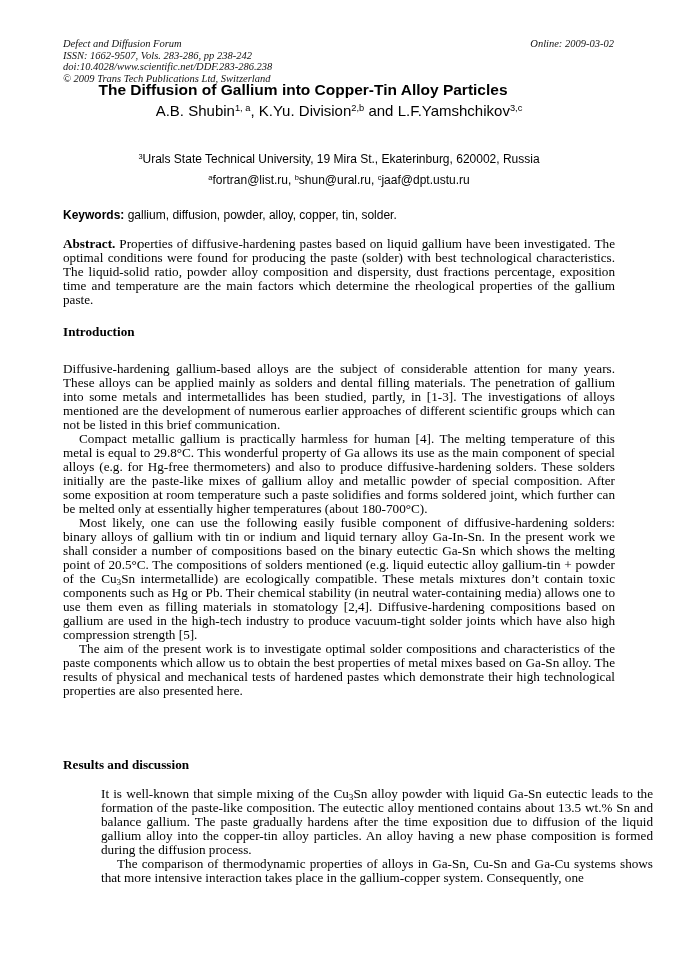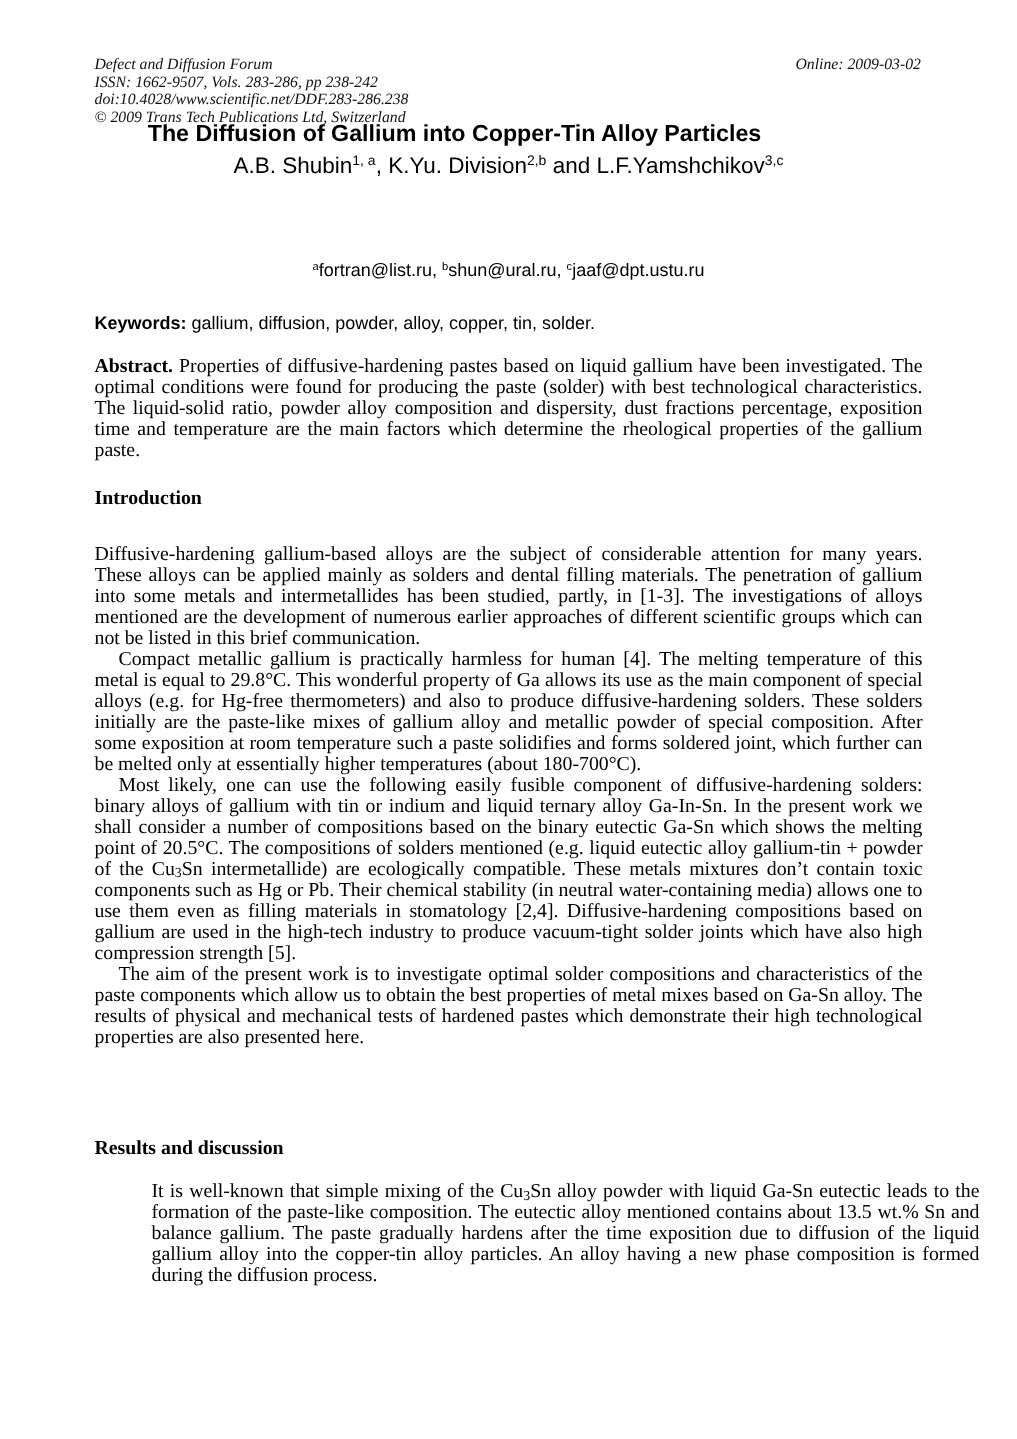--- a/index.html
+++ b/index.html
@@ -50,20 +50,21 @@
   <div class="hdr hdr-right">
     <div>Online: 2009-03-02</div>
   </div>
 
   <div class="title">The Diffusion of Gallium into Copper-Tin Alloy Particles</div>
 
   <div class="authors">
     <span>A.B. Shubin</span><sup>1, a</sup><span>, </span><span>K.Yu. Division</span><sup>2,b</sup><span> and </span><span>L.F.Yamshchikov</span><sup>3,c</sup>
   </div>
 
+  <div class="aff aff2"><sup>3</sup><span>Urals State Technical University, 19 Mira St., Ekaterinburg, 620002, Russia</span></div>
   <div class="aff aff3"><sup>a</sup><span>fortran@list.ru, </span><sup>b</sup><span>shun@ural.ru, </span><sup>c</sup><span>jaaf@dpt.ustu.ru</span></div>
 
   <div class="keywords"><b>Keywords:</b><span> gallium, diffusion, powder, alloy, copper, tin, solder.</span></div>
 
   <div class="body abstract">
     <p><b>Abstract.</b><span> Properties of diffusive-hardening pastes based on liquid gallium have been investigated. The optimal conditions were found for producing the paste (solder) with best technological characteristics. The liquid-solid ratio, powder alloy composition and dispersity, dust fractions percentage, exposition time and temperature are the main factors which determine the rheological properties of  the gallium paste.</span></p>
   </div>
 
   <div class="sec-head sec-intro">Introduction</div>
 
@@ -71,15 +72,16 @@
     <p>Diffusive-hardening gallium-based alloys are the subject of considerable attention for many years. These alloys can be applied mainly as solders and dental filling materials. The penetration of gallium into some metals and intermetallides has been studied, partly, in [1-3]. The investigations of alloys mentioned are the development of numerous earlier approaches of different scientific groups which can not be listed in this brief communication.</p>
     <p class="indent">Compact metallic gallium is practically harmless for human [4]. The melting temperature of this metal is equal to 29.8°C. This wonderful property of Ga allows its use as the main component of special alloys (e.g. for Hg-free thermometers) and also to produce diffusive-hardening solders. These solders initially are the paste-like mixes of gallium alloy and metallic powder of special composition. After some exposition at room temperature such a paste solidifies and forms soldered joint, which further can be melted only at essentially higher temperatures (about 180-700°C).</p>
     <p class="indent"><span>Most likely, one can use the following easily fusible component of diffusive-hardening solders: binary alloys of gallium with tin or indium and liquid ternary alloy Ga-In-Sn. In the present work we shall consider a number of compositions based on the binary eutectic Ga-Sn which shows the melting point of 20.5°C. The compositions of solders mentioned (e.g. liquid eutectic alloy gallium-tin + powder of the Cu</span><sub>3</sub><span>Sn intermetallide) are ecologically compatible. These metals mixtures don’t contain toxic components such as Hg or Pb. Their chemical stability (in neutral water-containing media) allows one to use them even as filling materials in stomatology [2,4]. Diffusive-hardening compositions based on gallium are used in the high-tech industry to produce vacuum-tight solder joints which have also high compression strength [5].</span></p>
     <p class="indent">The aim of the present work is to investigate optimal solder compositions and characteristics of the paste components which allow us to obtain the best properties of metal mixes based on Ga-Sn alloy. The results of physical and mechanical tests of hardened pastes which demonstrate their high technological properties are also presented here.</p>
   </div>
 
   <div class="sec-head sec-results">Results and discussion</div>
 
   <div class="body results">
     <p><span>It is well-known that simple mixing of the Cu</span><sub>3</sub><span>Sn alloy powder with liquid Ga-Sn eutectic leads to the formation of the paste-like composition. The eutectic alloy mentioned  contains about 13.5 wt.% Sn and balance gallium. The paste gradually hardens after the time exposition due to diffusion of the liquid gallium alloy into the copper-tin alloy particles. An alloy having a new phase composition is formed during the diffusion process.</span></p>
+    <p class="indent">The comparison of thermodynamic properties of alloys in Ga-Sn, Cu-Sn and Ga-Cu systems shows that more intensive interaction takes place in the gallium-copper system. Consequently, one</p>
   </div>
 
 </div>
 
 </body></html>

